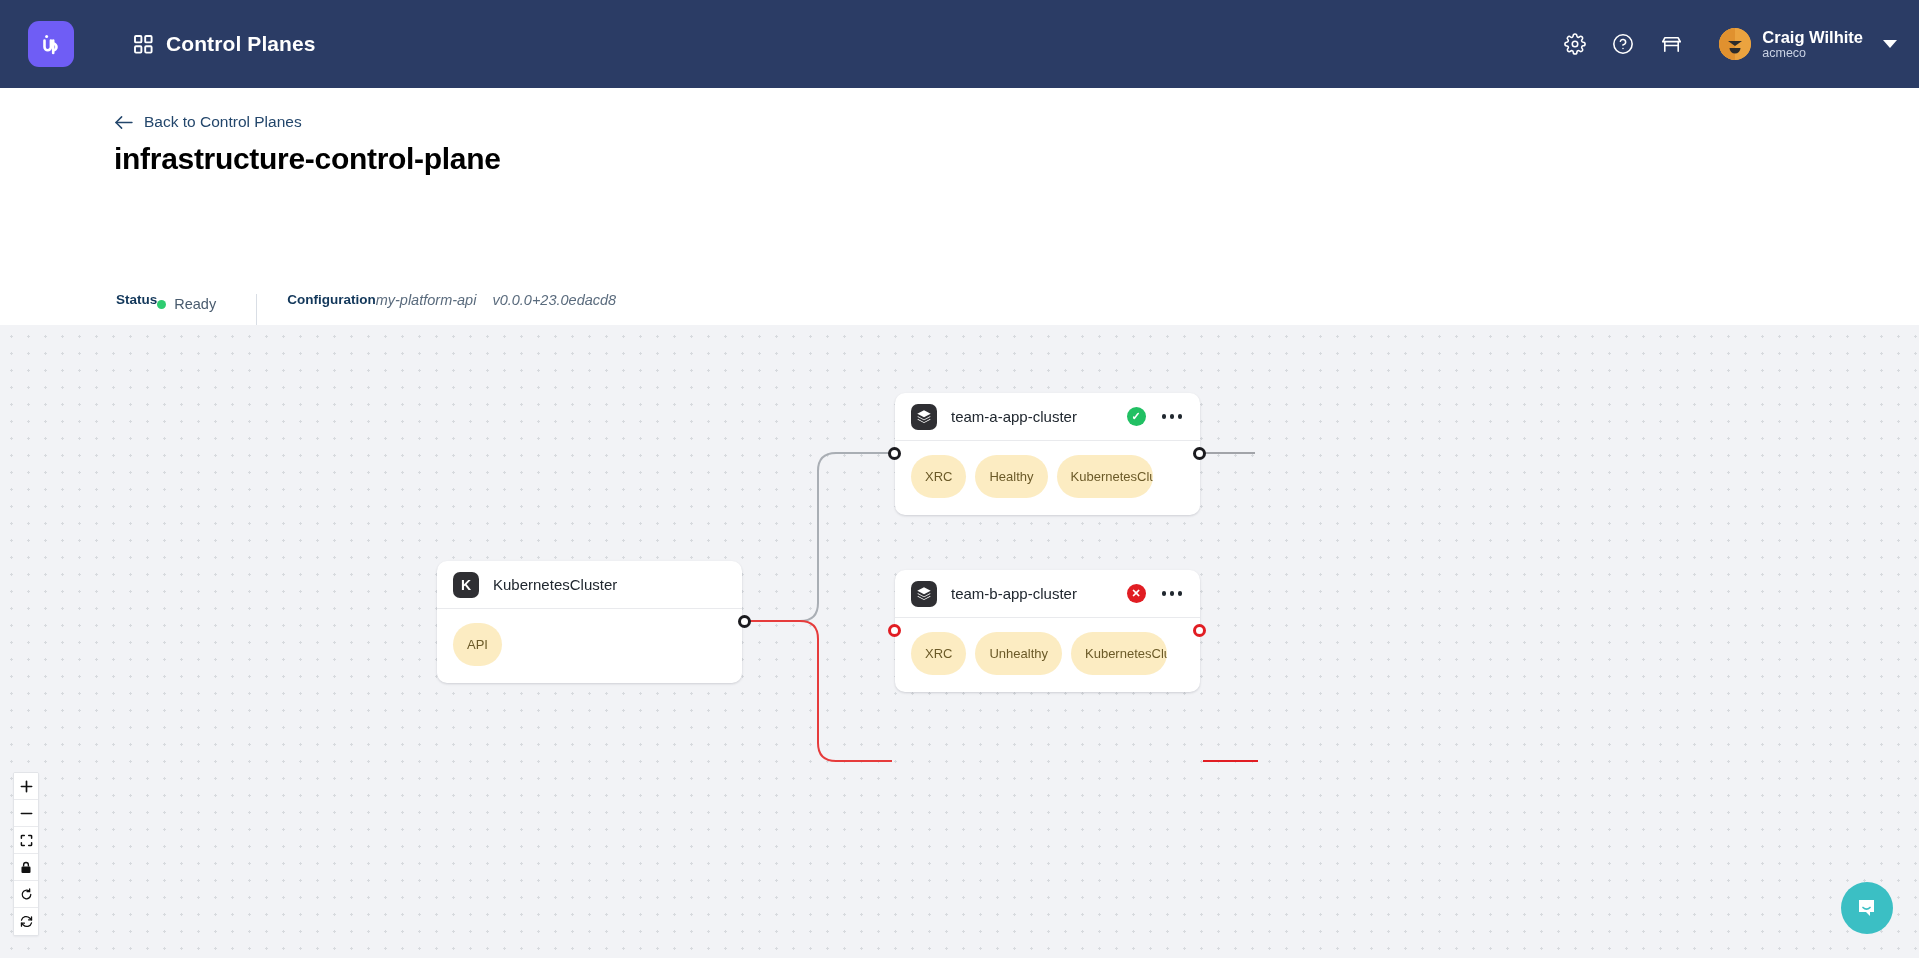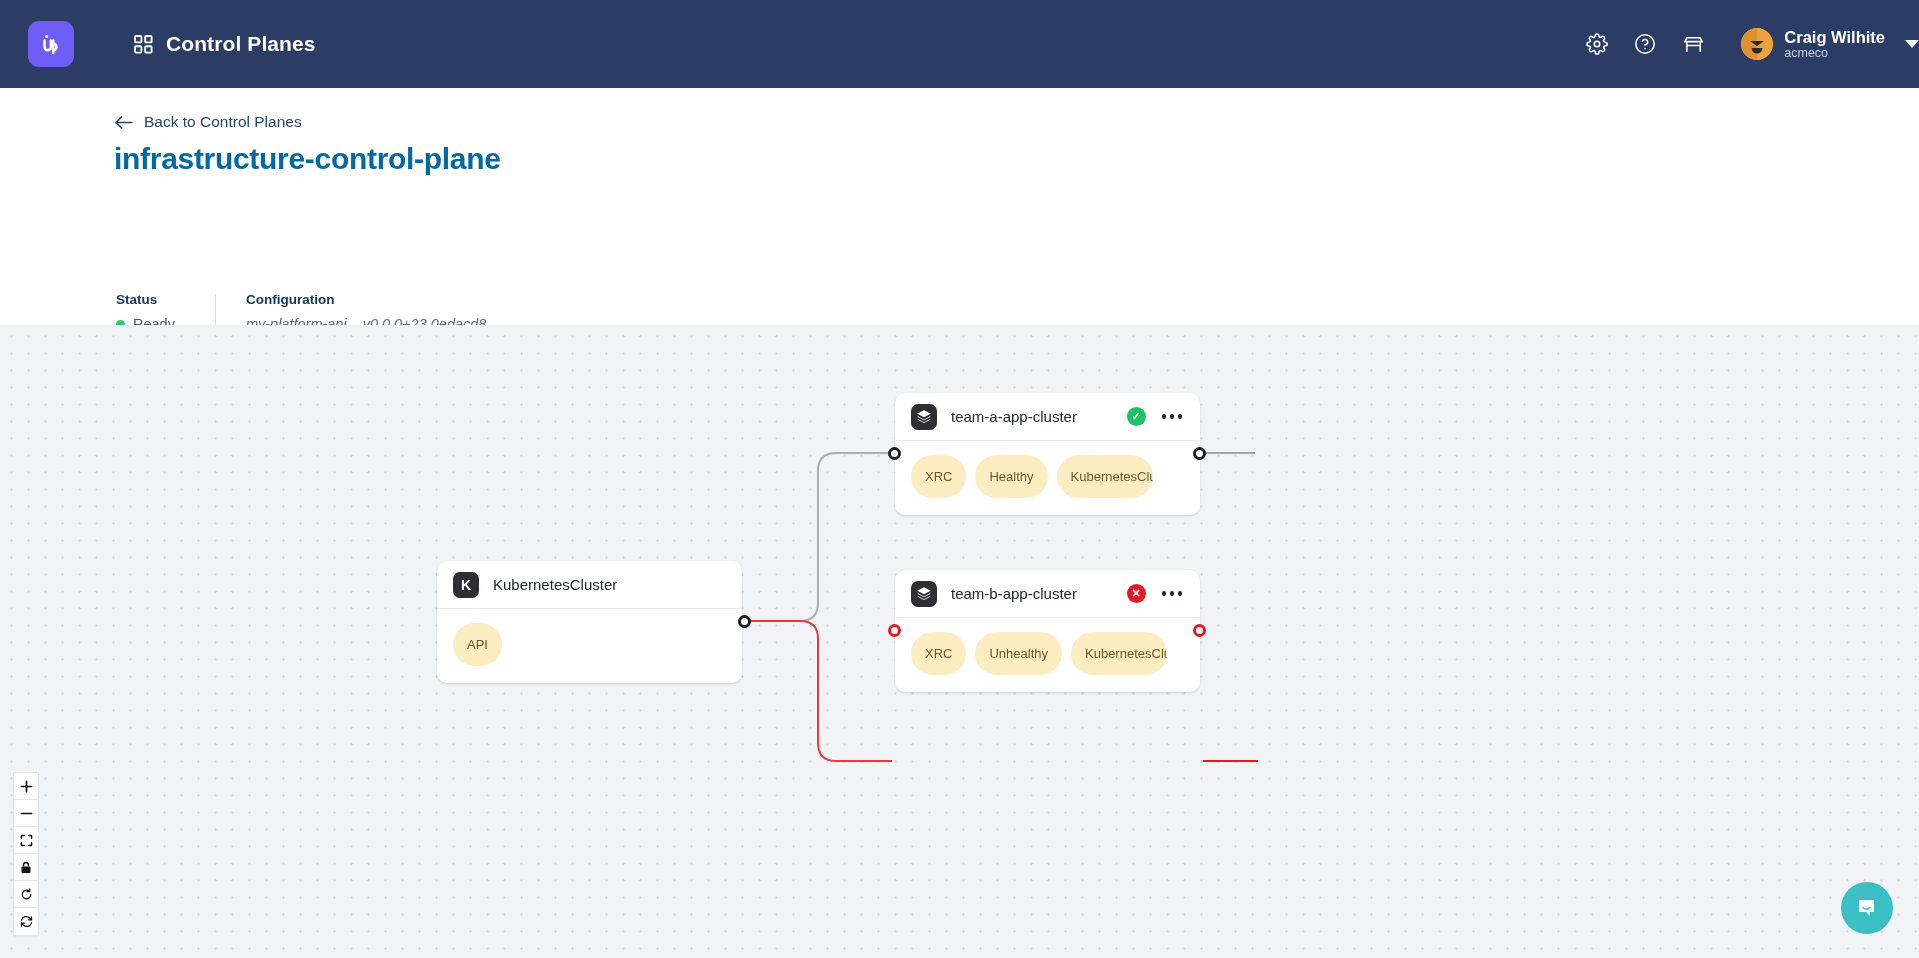--- a/index.html
+++ b/index.html
@@ -24,21 +24,21 @@
     display: flex; align-items: center; justify-content: center;
     color: #fff; font-size: 23px; font-weight: 700; letter-spacing: -0.5px;
     line-height: 1;
   }
   .grid-icon { margin-left: 60px; display: flex; align-items: center; }
   .nav-title {
     margin-left: 13px; color: #ffffff;
     font-size: 21px; font-weight: 700; letter-spacing: 0.1px;
   }
   .topbar-right {
-    margin-left: auto; display: flex; align-items: center; 
+    margin-left: auto; display: flex; align-items: center; padding-right: 22px;
   }
   .hdr-icon {
     width: 44px; height: 44px; margin-left: 4px;
     display: flex; align-items: center; justify-content: center;
     cursor: pointer;
   }
   .avatar {
     width: 32px; height: 32px; border-radius: 50%;
     margin-left: 26px; background: #eba33f;
     display: flex; align-items: center; justify-content: center;
@@ -55,24 +55,24 @@
 
   
   .page-head { position: absolute; top: 88px; left: 0; width: 1919px; height: 237px; background: #fff; }
   .back-link {
     position: absolute; left: 114px; top: 25px;
     display: flex; align-items: center; gap: 11px;
     color: #23466b; font-size: 15.5px; cursor: pointer;
   }
   .page-title {
     position: absolute; left: 114px; top: 54px;
-    font-size: 30px; font-weight: 700; color: #0369a1; letter-spacing: -0.3px;
+    font-size: 30px; font-weight: 700; color: #000000; letter-spacing: -0.3px;
   }
   .meta-row { position: absolute; left: 116px; top: 204px; display: flex; align-items: flex-start; }
-  .meta-col { display: flex; flex-direction: column; }
+  .meta-col { display: flex; flex-direction: row; }
   .meta-label { font-size: 13.5px; font-weight: 700; color: #12375a; margin-bottom: 9px; }
   .meta-value { font-size: 14.5px; color: #495b6e; display: flex; align-items: center; gap: 8px; }
   .dot-ready { width: 9px; height: 9px; border-radius: 50%; background: #2ecc71; display: inline-block; }
   .meta-div { width: 1px; align-self: stretch; background: #d9dee5; margin: 2px 30px 0 40px; min-height: 38px; }
   .cfg-vals { display: flex; gap: 16px; font-style: italic; }
   .cfg-vals span { font-size: 14.5px; color: #5a6b7d; }
 
   
   .tabs { position: absolute; left: 114px; top: 280px; display: flex; gap: 0; }
   .tab {

